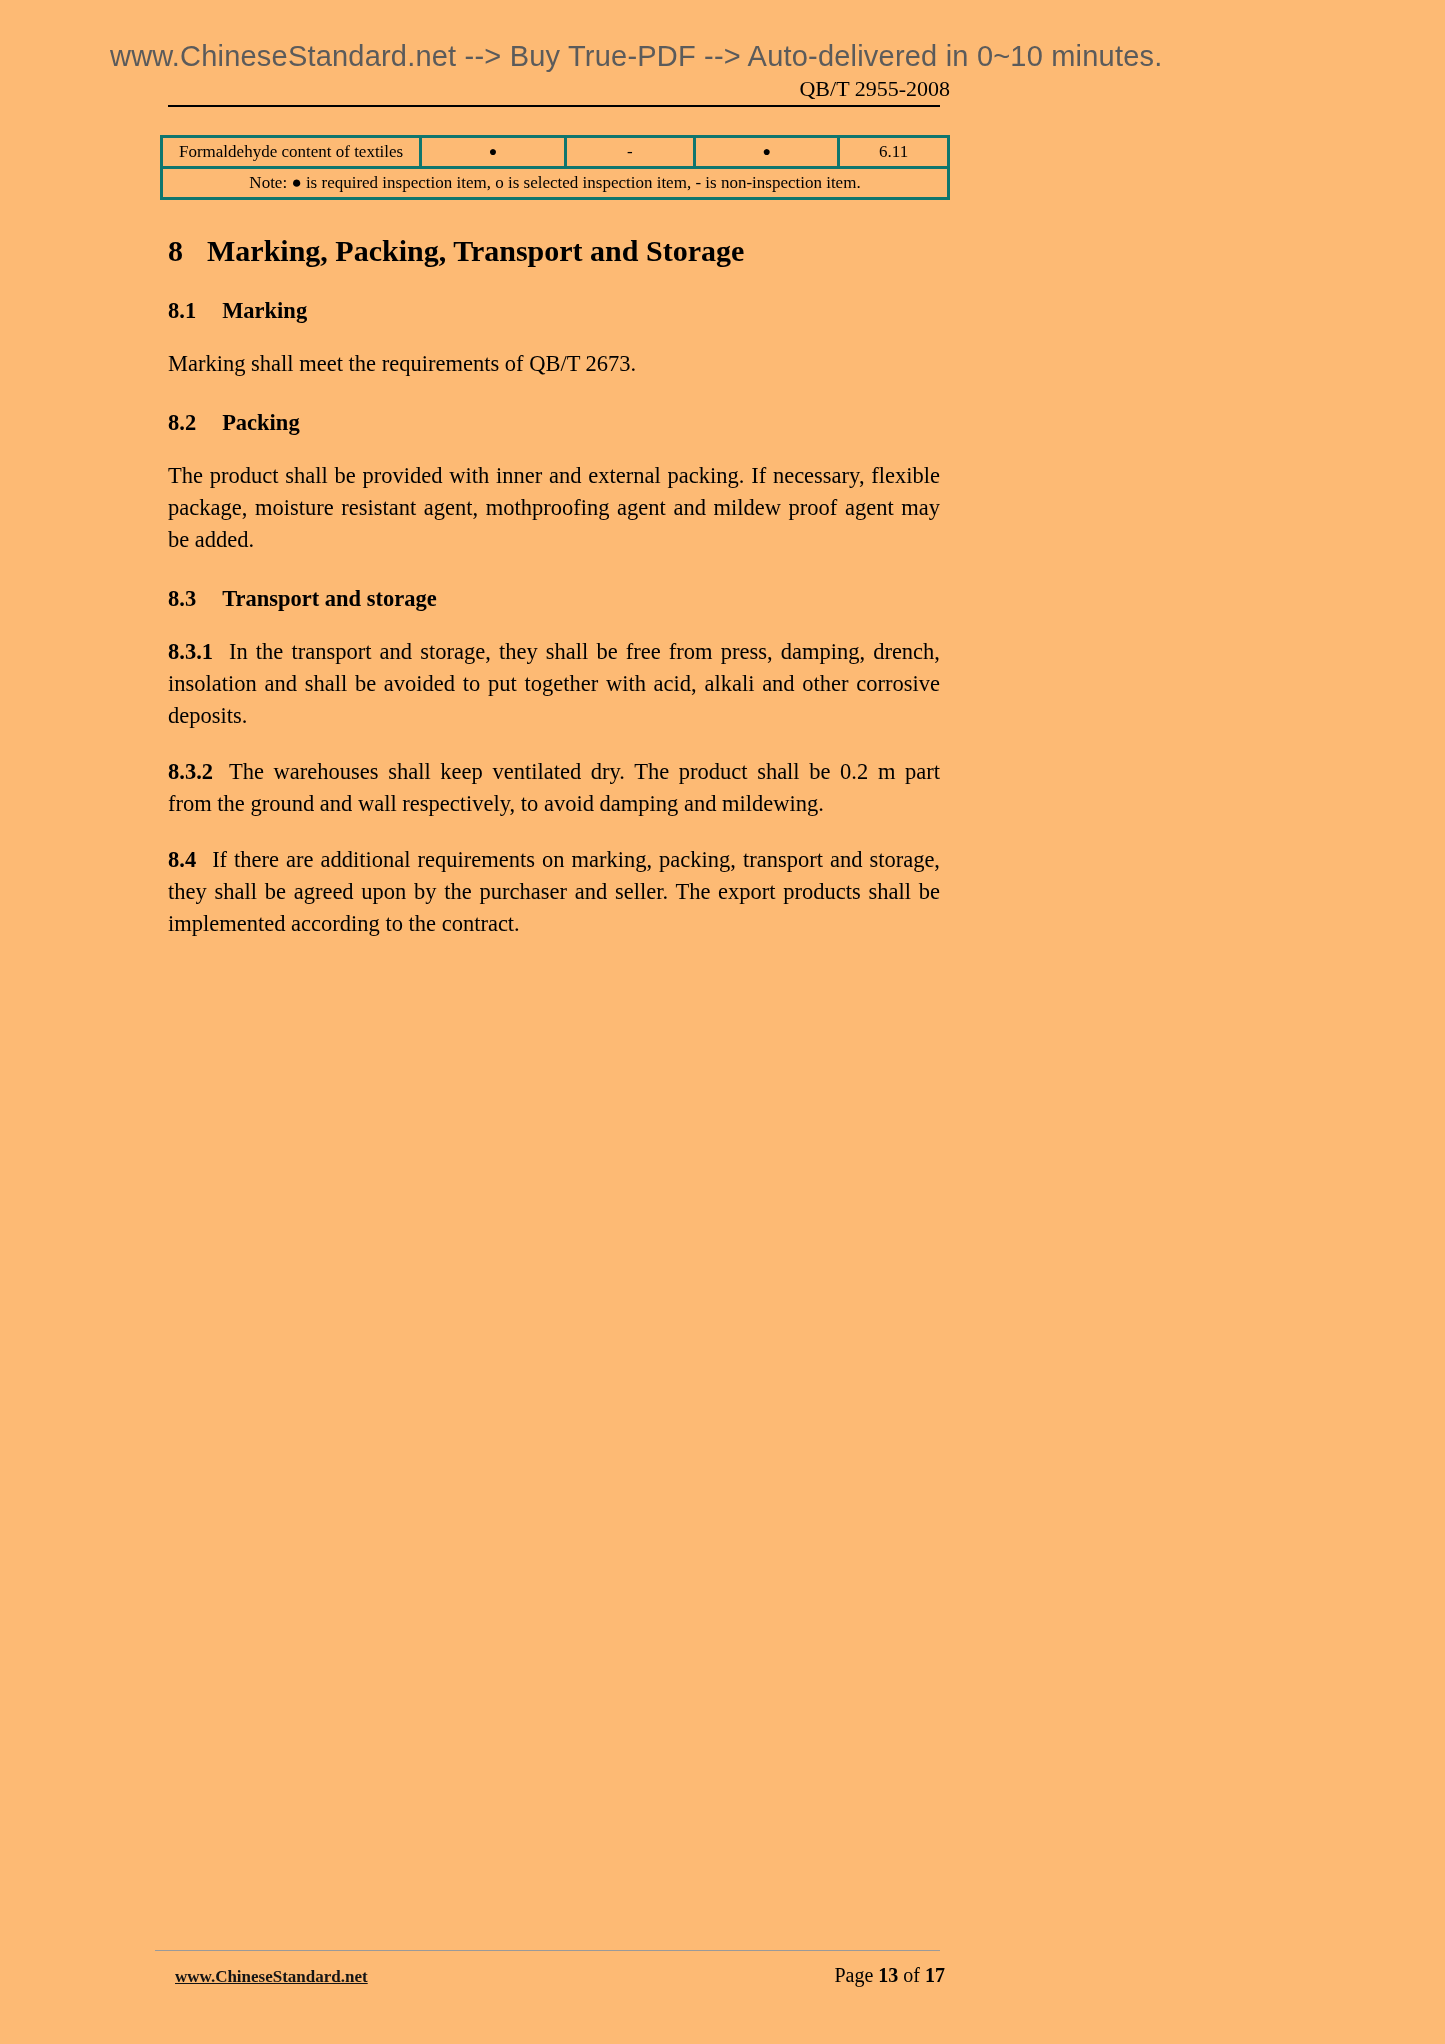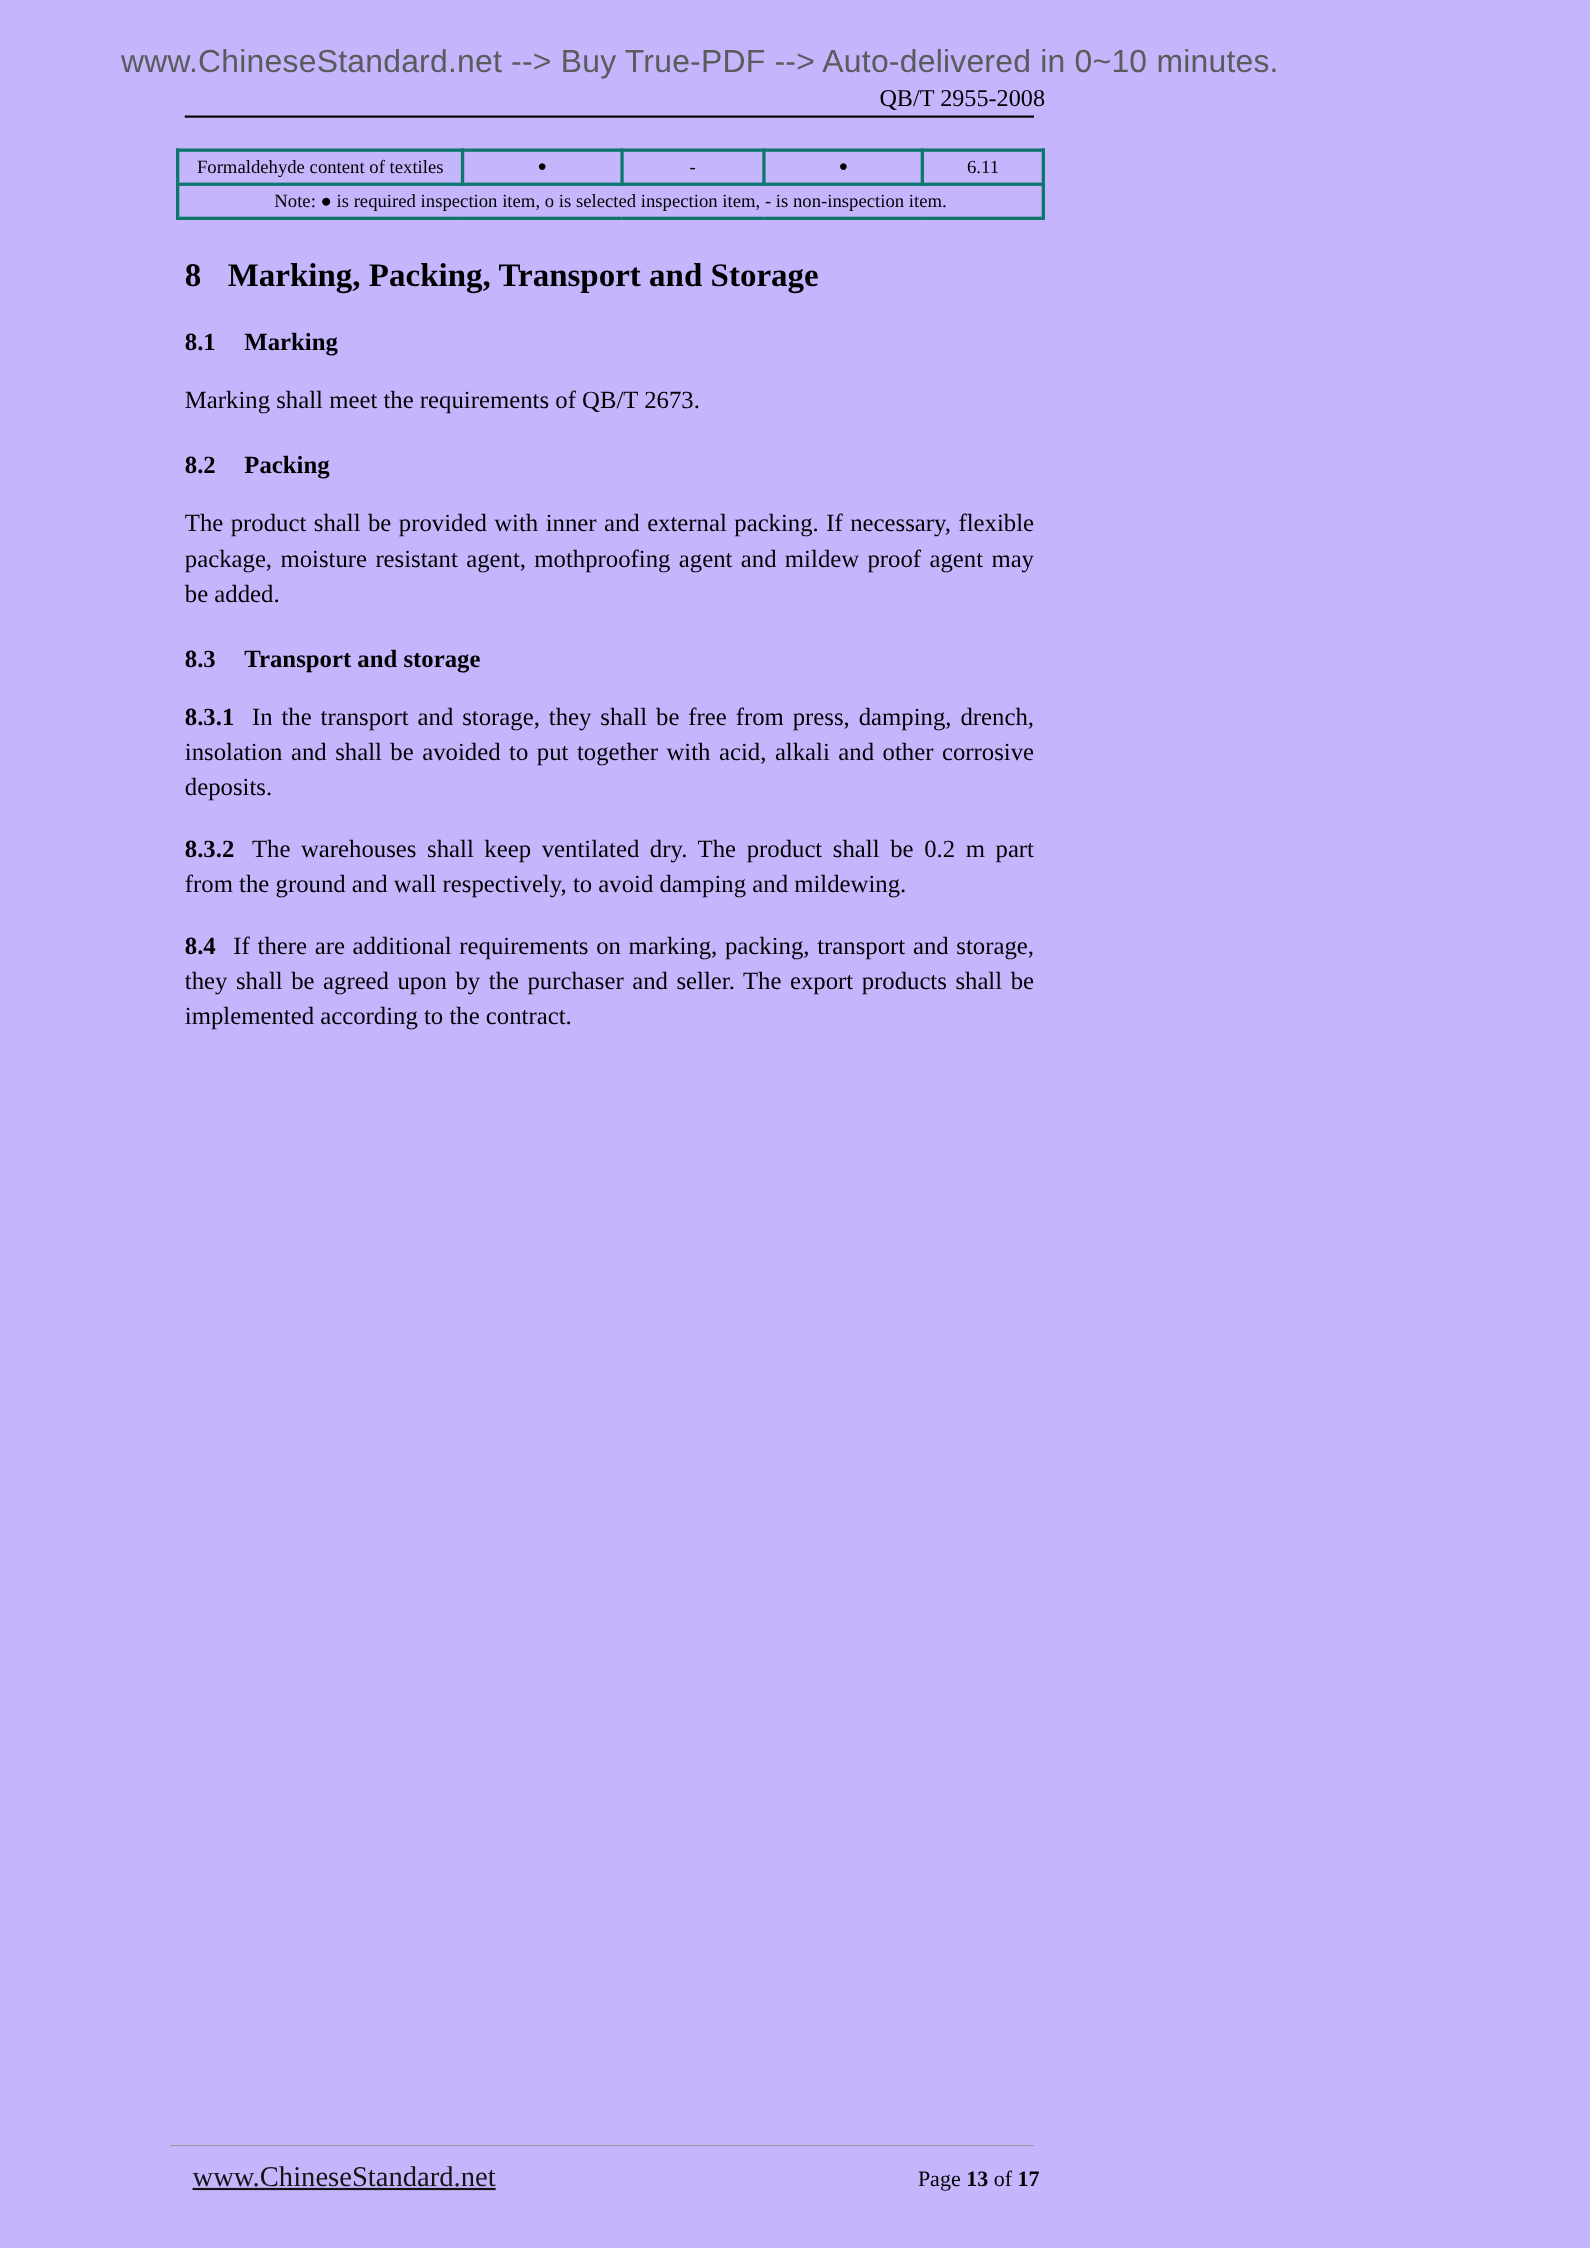--- a/index.html
+++ b/index.html
@@ -2,21 +2,21 @@
 <html><head>
 <meta charset="utf-8">
 <title>QB/T 2955-2008</title>
 <style>
   * { margin: 0; padding: 0; box-sizing: border-box; }
   html, body { background: #ffffff; }
   body {
     width: 1445px; height: 2044px; position: relative;
     font-family: "Liberation Serif", serif; color: #000;
   }
-  .page { position: absolute; inset: 0; background: #c4b5fd; }
+  .page { position: absolute; inset: 0; background: #fdba74; }
 
   .promo {
     position: absolute; top: 40px; left: 110px;
     font-family: "Liberation Sans", sans-serif;
     font-size: 29px; color: #5b5b5b; letter-spacing: 0.2px;
   }
   .docnum {
     position: absolute; top: 76px; left: 160px; width: 790px;
     text-align: right; font-size: 22px; color: #000;
   }
@@ -51,22 +51,22 @@
 
   .footer-rule {
     position: absolute; top: 1950px; left: 155px; width: 785px;
     border-top: 1px solid #9a9a9a;
   }
   .footer {
     position: absolute; top: 1964px; left: 160px; width: 785px;
     display: flex; justify-content: space-between; align-items: baseline;
   }
   .site-link {
-    margin-left: 15px; font-size: 26px; color: #141414;
-    text-decoration: underline; cursor: pointer;
+    margin-left: 15px; font-size: 17px; color: #141414;
+    text-decoration: underline; cursor: pointer; font-weight: bold;
   }
   .page-indicator { font-size: 20px; color: #000; }
   .b { font-weight: bold; }
 </style>
 </head>
 <body>
 
 <div class="page">
 
   <div class="promo">www.ChineseStandard.net --&gt; Buy True-PDF --&gt; Auto-delivered in 0~10 minutes.</div>

